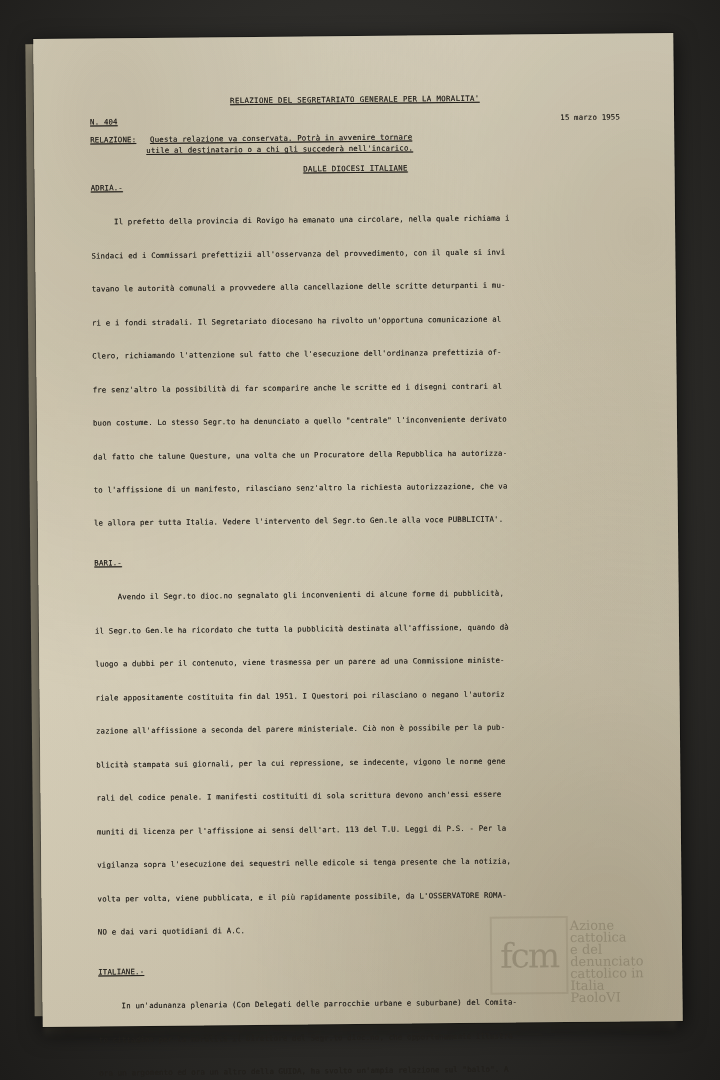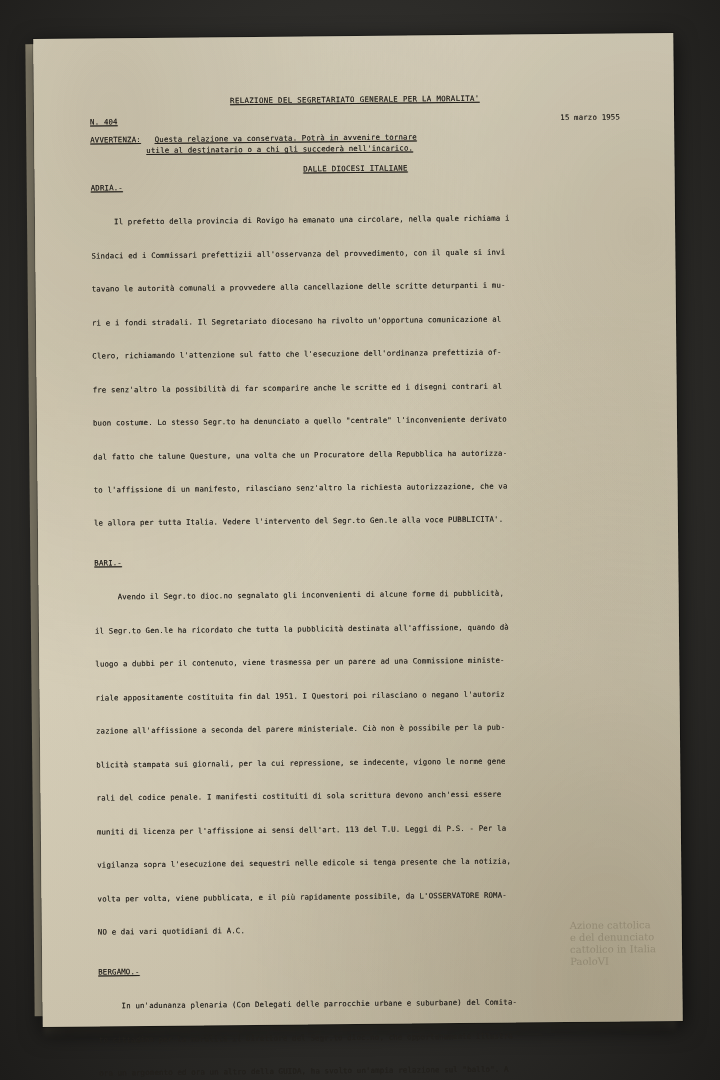--- a/index.html
+++ b/index.html
@@ -137,21 +137,21 @@
     font-size: 34px;
     line-height: 74px;
     text-align: center;
     letter-spacing: -2px;
   }
   #wm-text {
     position: absolute;
     left: 80px;
     top: 10px;
     width: 96px;
-    font-size: 10px;
+    font-size: 13px;
     line-height: 12px;
     color: rgba(95,86,66,0.9);
     text-align: left;
   }
   .ink {
     text-shadow: 0 0 0.4px rgba(35,32,28,0.55);
   }
 </style>
 </head>
 <body>
@@ -167,21 +167,21 @@
     <div id="doc" class="ink">
 
       <div class="title">RELAZIONE DEL SEGRETARIATO GENERALE PER LA MORALITA'</div>
 
       <div class="hdrrow">
         <span class="u">N. 404</span>
         <span>15 marzo 1955</span>
       </div>
 
       <div class="avv">
-        <div class="avvline"><span class="u">AVVERTENZA:</span><span>   </span><span class="u">Questa relazione va conservata. Potrà in avvenire tornare</span></div>
+        <div class="avvline"><span class="u">RELAZIONE:</span><span>   </span><span class="u">Questa relazione va conservata. Potrà in avvenire tornare</span></div>
         <div class="avvline" style="padding-left:56px"><span class="u">utile al destinatario o a chi gli succederà nell'incarico.</span></div>
       </div>
 
       <div class="dioc-title">DALLE DIOCESI ITALIANE</div>
 
       <div class="blk">
         <div class="sechead"><span class="u">ADRIA.-</span></div>
         <div class="para">
           <div>     Il prefetto della provincia di Rovigo ha emanato una circolare, nella quale richiama i</div>
           <div>Sindaci ed i Commissari prefettizii all'osservanza del provvedimento, con il quale si invi</div>
@@ -207,21 +207,21 @@
           <div>blicità stampata sui giornali, per la cui repressione, se indecente, vigono le norme gene</div>
           <div>rali del codice penale. I manifesti costituiti di sola scrittura devono anch'essi essere</div>
           <div>muniti di licenza per l'affissione ai sensi dell'art. 113 del T.U. Leggi di P.S. - Per la</div>
           <div>vigilanza sopra l'esecuzione dei sequestri nelle edicole si tenga presente che la notizia,</div>
           <div>volta per volta, viene pubblicata, e il più rapidamente possibile, da L'OSSERVATORE ROMA-</div>
           <div>NO e dai vari quotidiani di A.C.</div>
         </div>
       </div>
 
       <div class="blk">
-        <div class="sechead"><span class="u">BERGAMO.-</span></div>
+        <div class="sechead"><span class="u">ITALIANE.-</span></div>
         <div class="para">
           <div>     In un'adunanza plenaria (Con Delegati delle parrocchie urbane e suburbane) del Comita-</div>
           <div>to cittadino per la moralità il Direttore del Segr.to dioc.no, che opportunamente illustra</div>
           <div>ora un argomento ed ora un altro della GUIDA, ha svolto un'ampia relazione sul "ballo". A</div>
           
           
           
           
           
           
@@ -232,20 +232,21 @@
           
           
           
           
         </div>
       </div>
 
     </div>
 
     <div id="watermark">
+      <div id="wm-mark">fcm</div>
       <div id="wm-text">
         <div>Azione cattolica</div>
         <div>e del denunciato</div>
         <div>cattolico in Italia</div>
         <div>PaoloVI</div>
       </div>
     </div>
   </div>
 </div>
 

